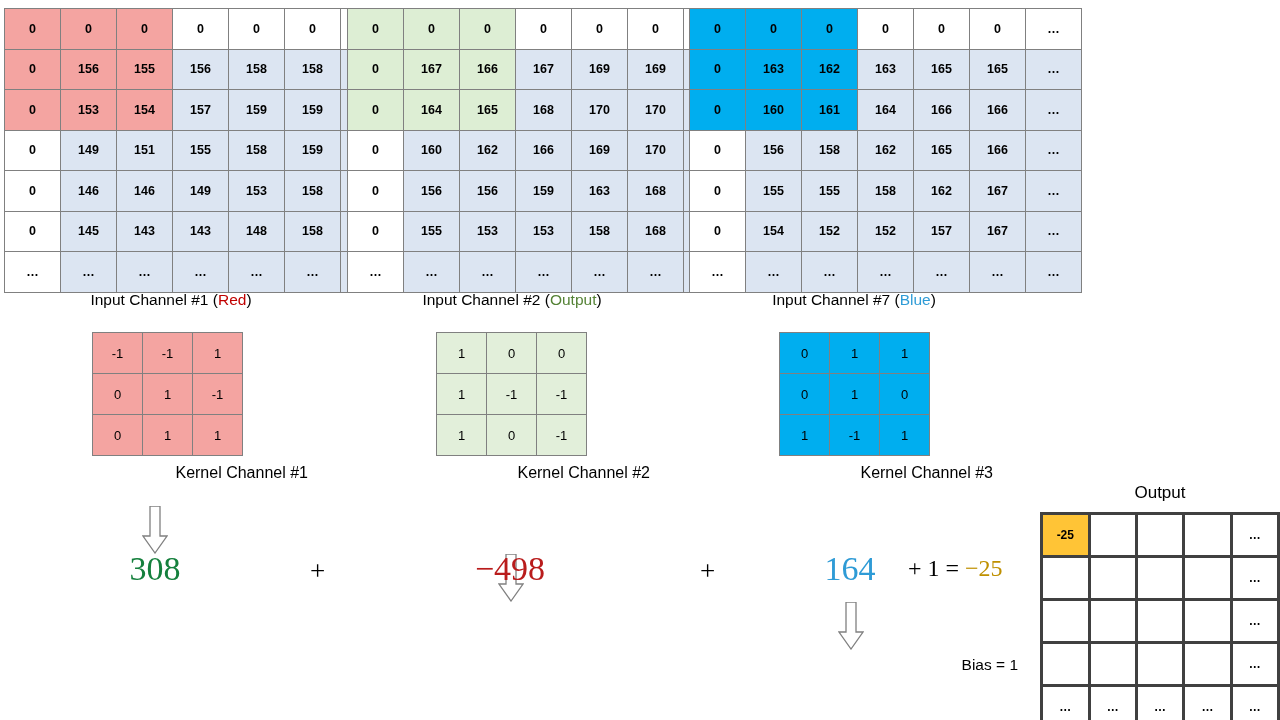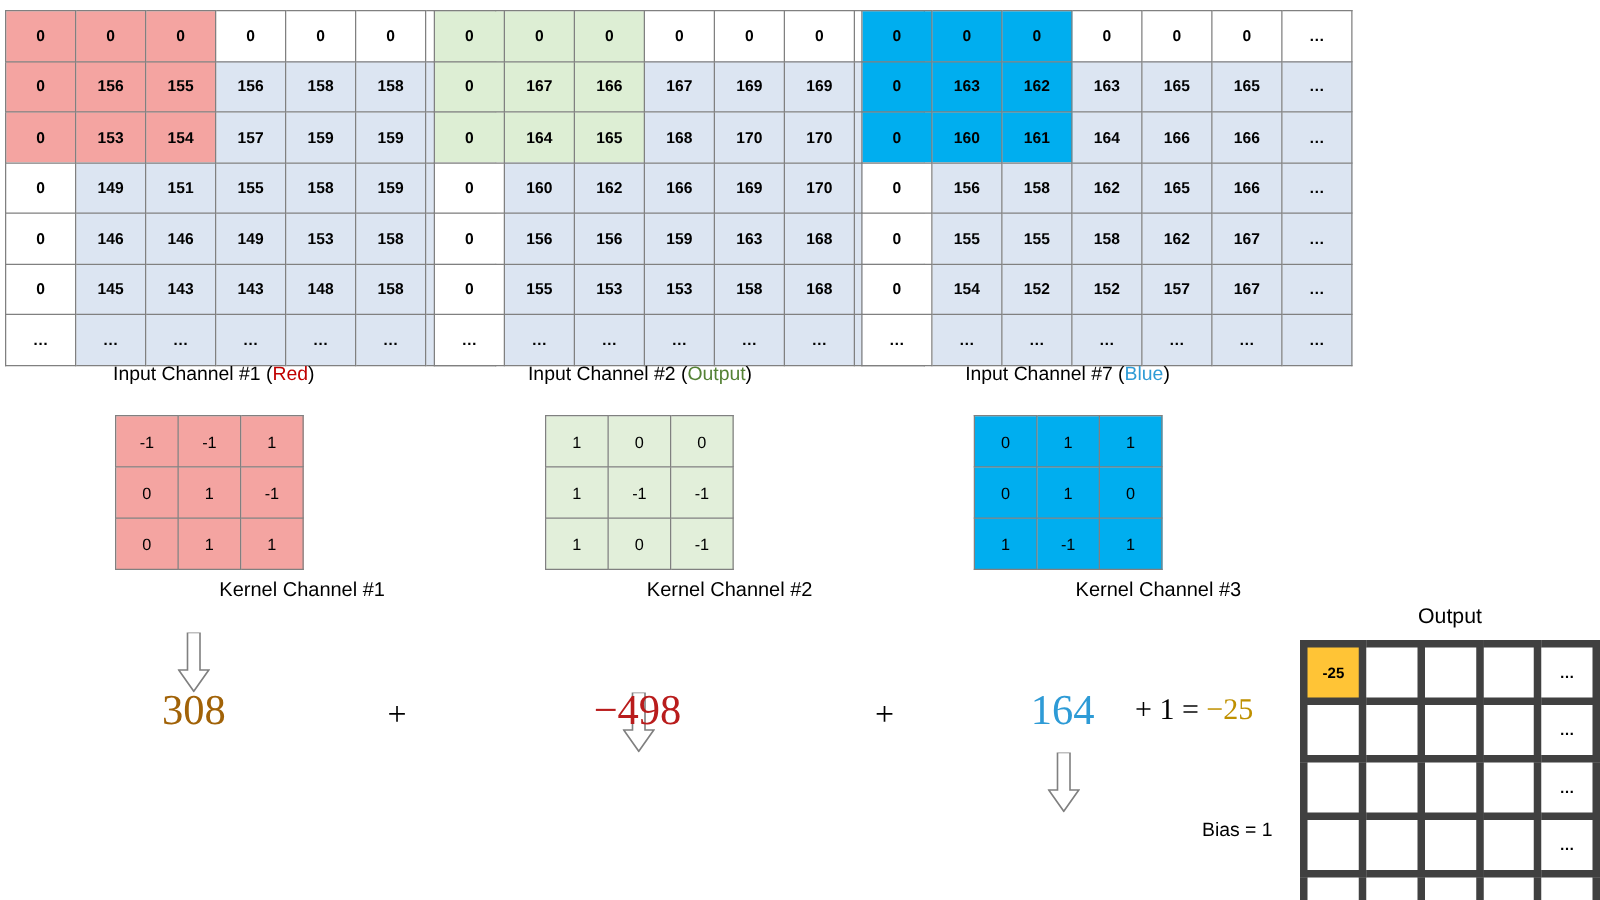--- a/index.html
+++ b/index.html
@@ -79,21 +79,21 @@
     position: relative;
   }
   .arrow-down svg, .arrow-up svg { display: block; }
 
   
   .sum {
     font-size: 34px;
     font-family: "Liberation Serif", serif;
     text-align: center;
   }
-  .sum-red { color: #a16207; }
+  .sum-red { color: #15803d; }
   .sum-green { color: #b91c1c; }
   .sum-blue { color: #2e9bd6; }
   .plus {
     font-size: 27px;
     font-family: "Liberation Serif", serif;
     color: #000000;
   }
   .tail {
     font-size: 24px;
     font-family: "Liberation Serif", serif;
@@ -105,21 +105,21 @@
     font-size: 15.5px;
     text-align: right;
   }
 
   
   .output {
     border-collapse: collapse;
     table-layout: fixed;
   }
   .output td {
-    border: 6px solid #404040;
+    border: 3px solid #404040;
     width: 46px;
     height: 40px;
     text-align: center;
     vertical-align: middle;
     font-size: 12px;
     font-weight: bold;
     background: #ffffff;
     padding: 0;
   }
   .output td.hl { background: #ffc436; }

